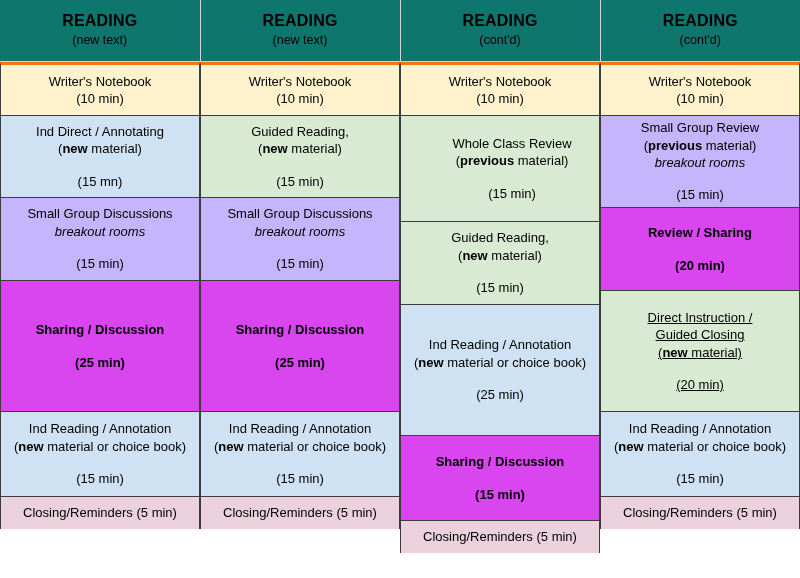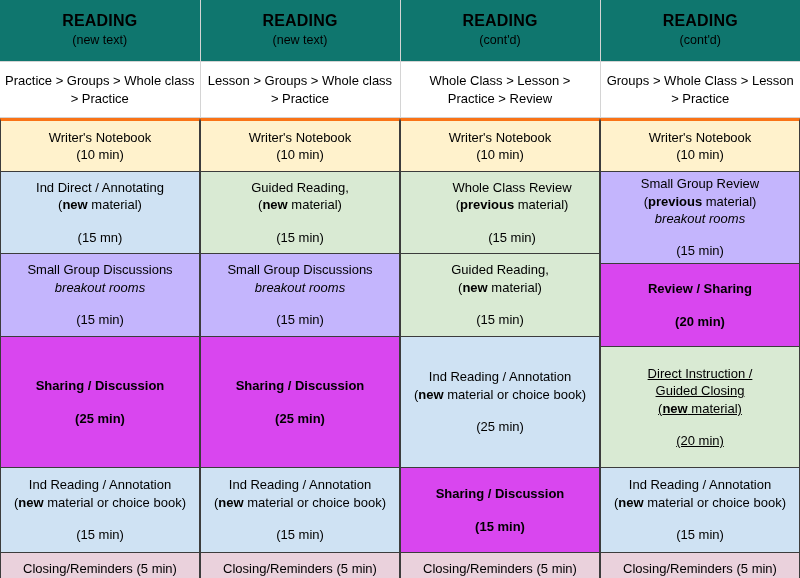--- a/index.html
+++ b/index.html
@@ -144,26 +144,20 @@
           </th>
           <th class="title-cell">
             <span class="title-main">READING</span>
             <span class="title-sub">(cont'd)</span>
           </th>
           <th class="title-cell">
             <span class="title-main">READING</span>
             <span class="title-sub">(cont'd)</span>
           </th>
         </tr>
-      <tr id="sequence-row">
-          <td class="sequence-cell">Practice &gt; Groups &gt; Whole class &gt; Practice</td>
-          <td class="sequence-cell">Lesson &gt; Groups &gt; Whole class &gt; Practice</td>
-          <td class="sequence-cell">Whole Class &gt; Lesson &gt; Practice &gt; Review</td>
-          <td class="sequence-cell">Groups &gt; Whole Class &gt; Lesson &gt; Practice</td>
-        </tr>
     </thead>
     <tbody>
       <tr id="columns-row">
           <td class="column-cell">
             <div class="column-stack">
               <div class="block c-cream compact" style="height: 54px;">
                 <span class="label">Writer's Notebook</span>
                 <span class="duration">(10 min)</span>
               </div>
               <div class="block c-lightblue" style="height: 82px;">
@@ -219,21 +213,21 @@
                 <span class="label">Closing/Reminders (5 min)</span>
               </div>
             </div>
           </td>
           <td class="column-cell">
             <div class="column-stack">
               <div class="block c-cream compact" style="height: 54px;">
                 <span class="label">Writer's Notebook</span>
                 <span class="duration">(10 min)</span>
               </div>
-              <div class="block c-green" style="height: 82px; padding-left: 29px;">
+              <div class="block c-green" style="height: 106px; padding-left: 29px;">
                 <span class="label">Whole Class Review</span>
                 <span class="label">(<b>previous</b> material)</span>
                 <span class="duration">(15 min)</span>
               </div>
               <div class="block c-green" style="height: 83px;">
                 <span class="label">Guided Reading,</span>
                 <span class="label">(<b>new</b> material)</span>
                 <span class="duration">(15 min)</span>
               </div>
               <div class="block c-lightblue" style="height: 131px;">

